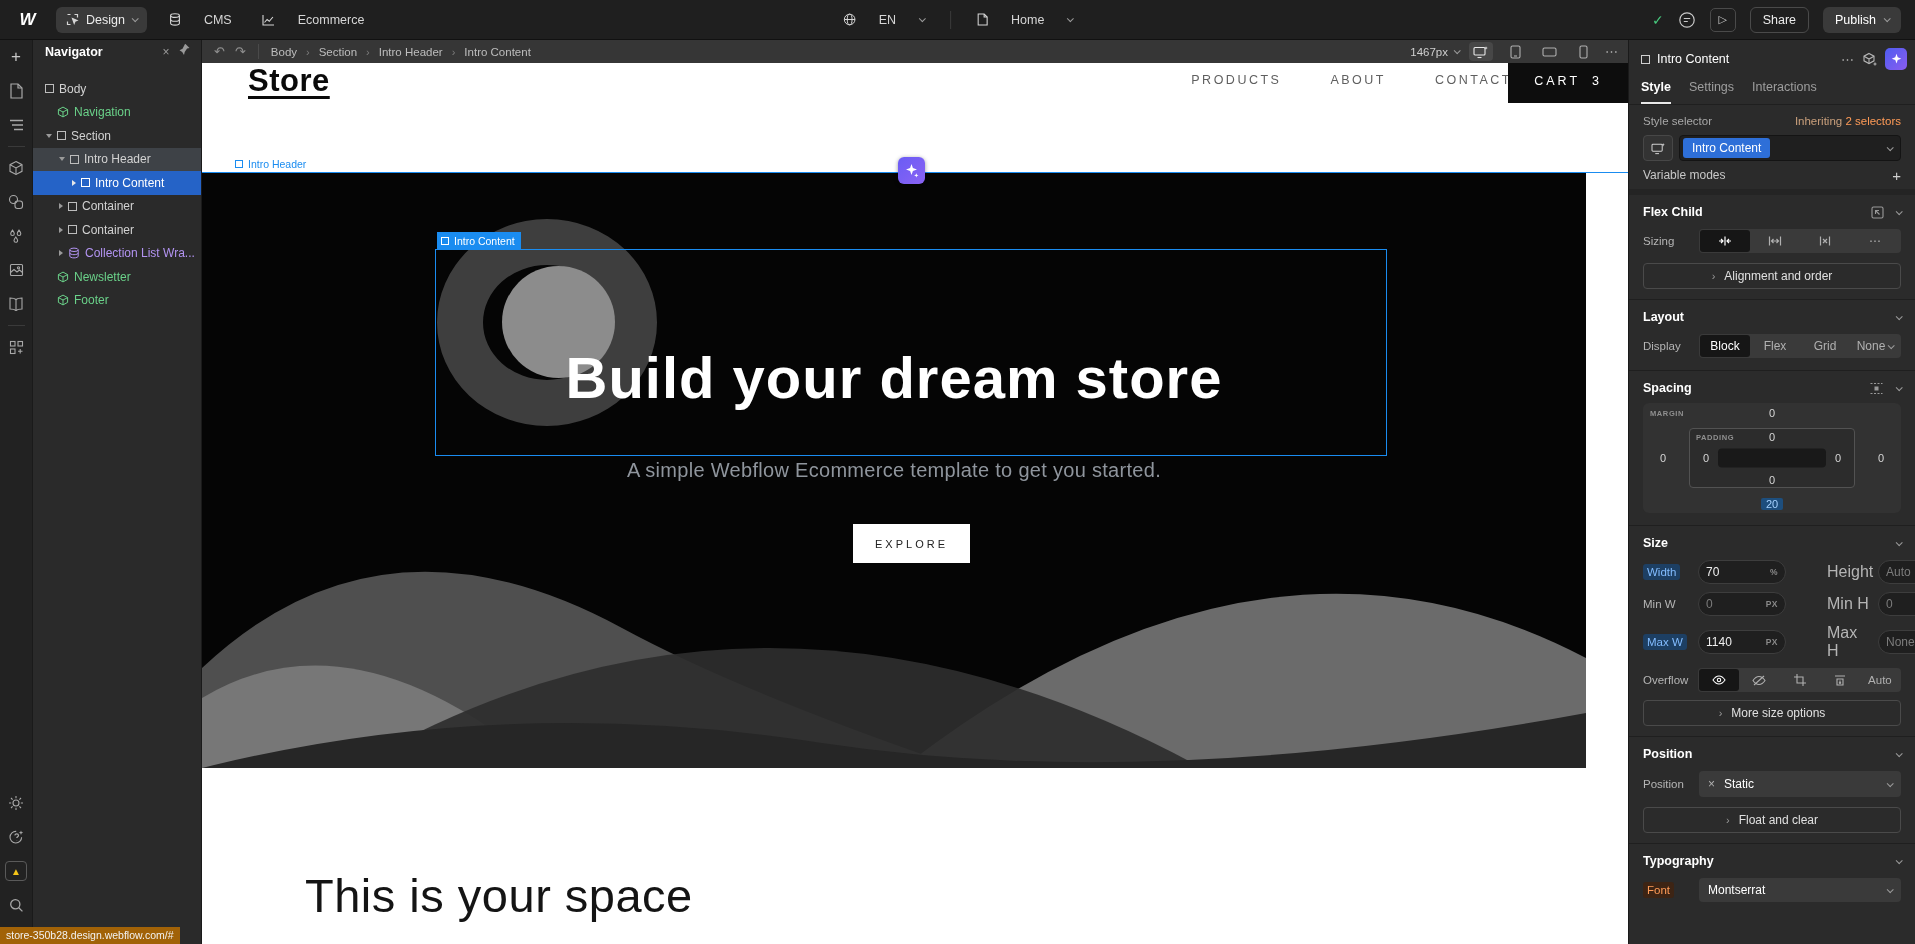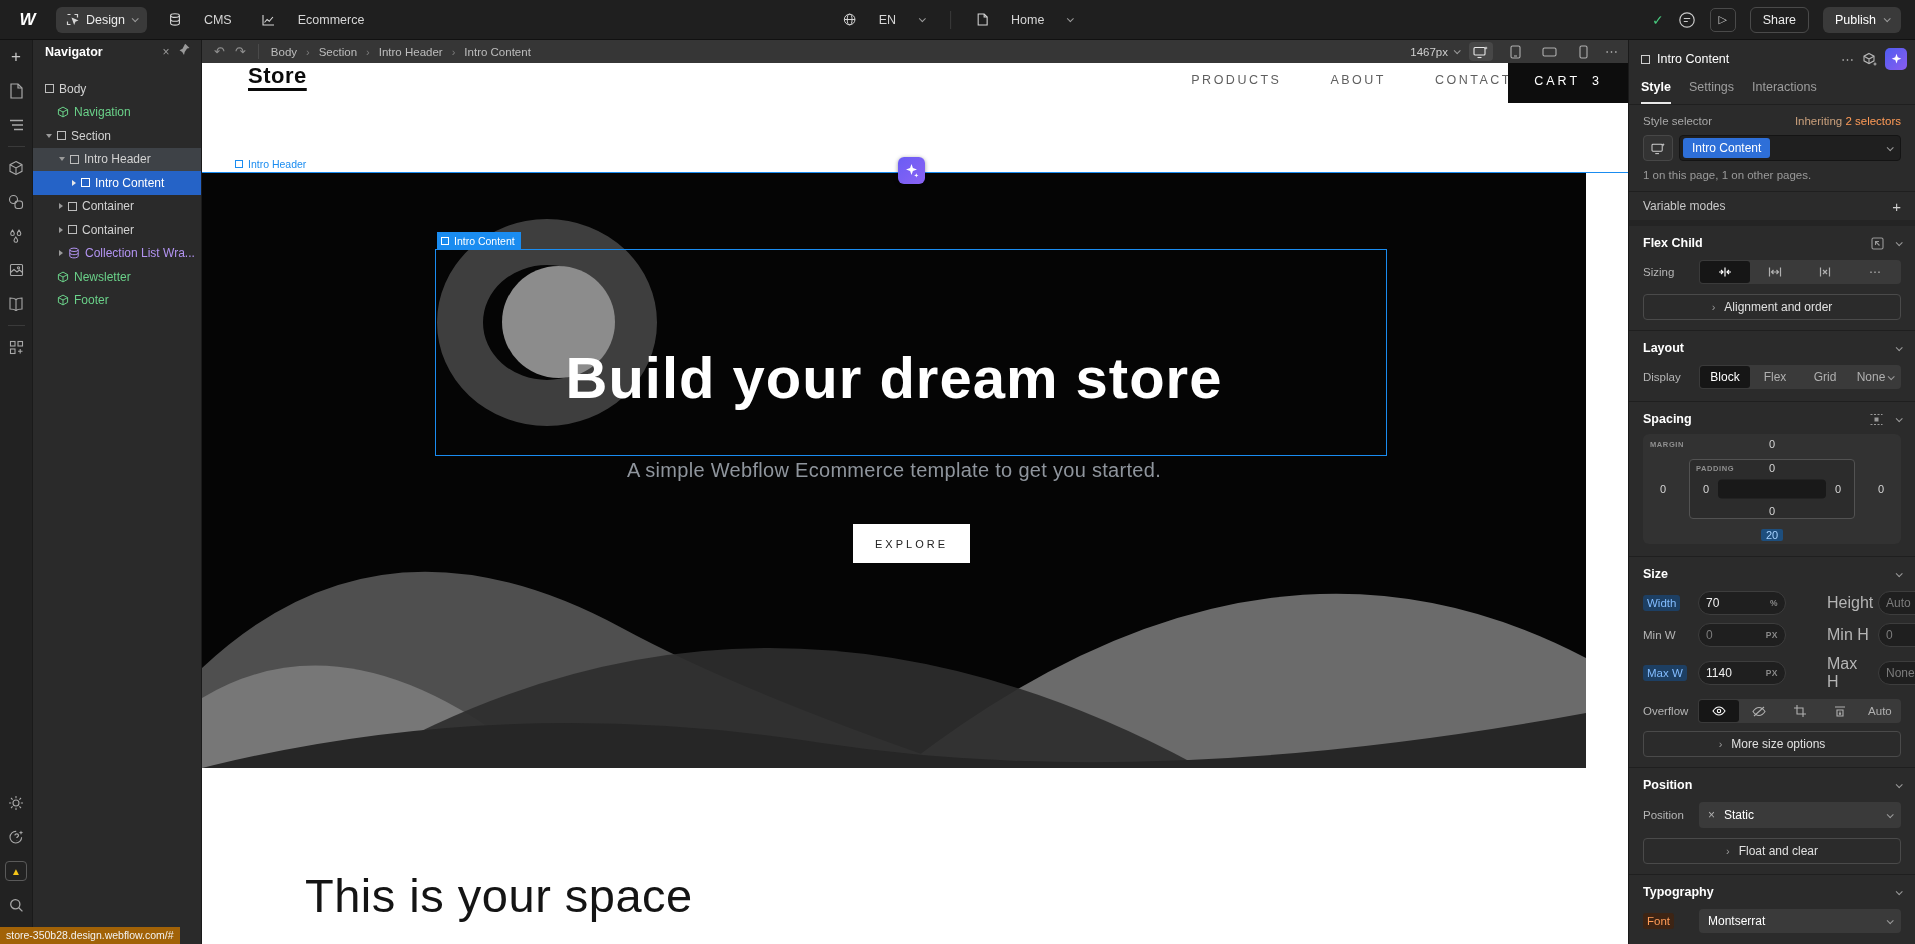--- a/index.html
+++ b/index.html
@@ -55,21 +55,21 @@
   .cb-vdiv { width:1px; height:15px; background:#4a4a4a; margin-right:12px; }
   .crumbs { display:flex; align-items:center; gap:9px; font-size:11.5px; color:#bdbdbd; }
   .crumb-sep { color:#7c7c7c; font-size:11px; }
   .cb-right { margin-left:auto; display:flex; align-items:center; gap:10px; padding-right:10px; color:#b5b5b5; }
   .vw-label { font-size:11.5px; color:#cfcfcf; display:flex; gap:6px; align-items:center; }
   .bp { width:24px; height:19px; display:flex; align-items:center; justify-content:center; color:#b0b0b0; }
   .bp.active { background:#474747; border-radius:4px; color:#e8e8e8; }
 
   
   #canvas { position:absolute; left:202px; top:63px; width:1426px; height:881px; background:#fff; overflow:hidden; z-index:10; }
-  .store-logo { position:absolute; left:46px; top:0; font-size:22px; font-weight:bold; color:#0a0a0a; text-decoration:underline; text-underline-offset:5px; text-decoration-thickness:2.5px; letter-spacing:0.5px; }
+  .store-logo { position:absolute; left:46px; top:0; font-size:31px; font-weight:bold; color:#0a0a0a; text-decoration:underline; text-underline-offset:5px; text-decoration-thickness:2.5px; letter-spacing:0.5px; }
   .page-links { position:absolute; right:116px; top:10px; display:flex; gap:49px; }
   .page-link { font-size:12.5px; letter-spacing:2.5px; color:#5f5f5f; }
   .cart-btn { position:absolute; right:0; top:-4px; background:#0d0d0d; color:#fff; font-size:12.5px; letter-spacing:3px; padding:15px 26px; display:flex; gap:12px; }
   .guide-line { position:absolute; left:0; top:109px; width:1426px; height:0; border-top:1px solid #1a8cf0; z-index:5; }
   .ih-badge { position:absolute; left:33px; top:92px; height:17px; display:flex; align-items:center; gap:5px; color:#1a8cf0; font-size:10.5px; z-index:6; }
   .badge-sq { width:8px; height:8px; border:1.2px solid #1a8cf0; flex:none; }
   .ai-handle { position:absolute; left:696px; top:94px; width:27px; height:27px; border-radius:6px; background:linear-gradient(135deg,#6a5cf5,#8a63f3); display:flex; align-items:center; justify-content:center; z-index:7; box-shadow:0 1px 4px rgba(0,0,0,.4); }
   .hero { position:absolute; left:0; top:109px; width:1384px; height:596px; background:#050505; overflow:hidden; }
   .circ-outer { position:absolute; left:235px; top:47px; width:220px; height:207px; border-radius:50%; border:46px solid #3e3e3e; }
   .circ-inner { position:absolute; left:300px; top:94px; width:113px; height:112px; border-radius:50%; background:#8c8c8c; }
@@ -494,21 +494,20 @@
             <rect x="1" y="2.5" width="11" height="7.5" rx="1"></rect>
             <path d="M4.5 12.5h4"></path>
             <path d="M13 1.2l.5 1.3 1.3.5-1.3.5-.5 1.3-.5-1.3-1.3-.5 1.3-.5z" fill="currentColor" stroke="none"></path>
           </svg>
       </span>
       <div class="sel-input">
         <span class="sel-pill">Intro Content</span>
         <span class="chv"></span>
       </div>
     </div>
-    <div class="usage">1 on this page, 1 on other pages.</div>
 
     <div class="vmodes">
       <span>Variable modes</span>
       <span class="plus">+</span>
     </div>
 
     <div class="sect-head">
       <span class="sect-title">Flex Child</span>
       <span class="sect-ics">
         <svg width="13" height="13" viewBox="0 0 13 13" fill="none" stroke="#9a9a9a" stroke-width="1.1">

